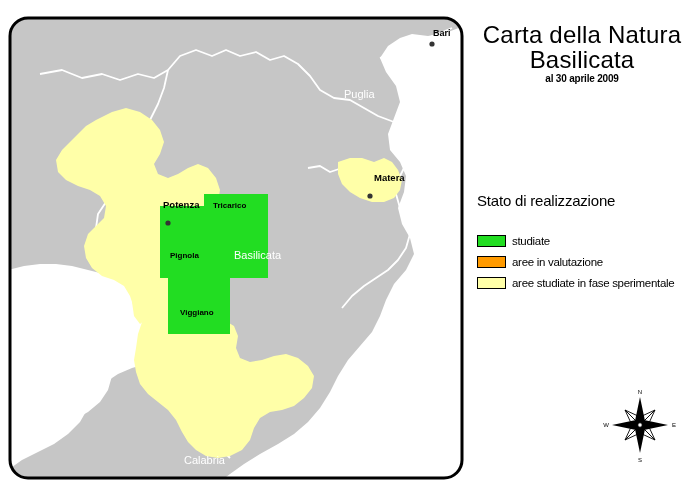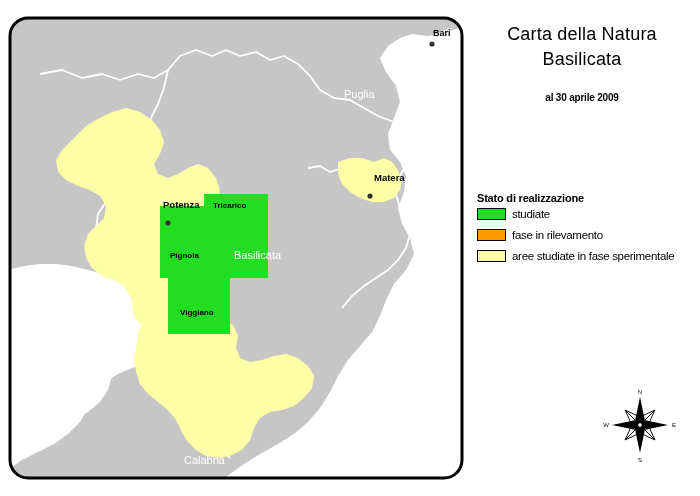--- a/index.html
+++ b/index.html
@@ -37,43 +37,43 @@
   
   #title-block {
     position: absolute;
     left: 470px;
     top: 22px;
     width: 224px;
     text-align: center;
     color: #000;
   }
   #title-line1, #title-line2, #title-line3 {
-    font-size: 18px;
+    font-size: 24px;
     font-weight: normal;
     line-height: 25px;
     letter-spacing: 0.2px;
   }
   #title-sub {
     font-size: 10px;
-    margin-top: 20px;
+    margin-top: 1px;
     font-weight: bold;
     letter-spacing: -0.2px;
   }
   
   #legend {
     position: absolute;
     left: 477px;
     top: 192px;
     width: 218px;
   }
   #legend-title {
-    font-size: 11px;
-    font-weight: bold;
+    font-size: 15px;
+    font-weight: normal;
     color: #000;
-    margin-bottom: 0;
+    margin-bottom: 22px;
     letter-spacing: -0.2px;
   }
   .legend-row {
     display: flex;
     align-items: center;
     height: 19px;
     margin-bottom: 2px;
   }
   .legend-swatch {
     width: 29px;
@@ -220,21 +220,21 @@
     <div id="legend-title">Stato di realizzazione</div>
 
 
     <div class="legend-row">
       <span class="legend-swatch" style="background:#22dd22"></span>
       <span class="legend-label">studiate</span>
     </div>
 
     <div class="legend-row">
       <span class="legend-swatch" style="background:#ff9a00"></span>
-      <span class="legend-label">fase in rilevamento</span>
+      <span class="legend-label">aree in valutazione</span>
     </div>
 
     <div class="legend-row">
       <span class="legend-swatch" style="background:#ffffa8"></span>
       <span class="legend-label">aree studiate in fase sperimentale</span>
     </div>
   </div>
 
   <div id="compass">
     <svg viewBox="0 0 80 80" width="80" height="80" xmlns="http://www.w3.org/2000/svg">

